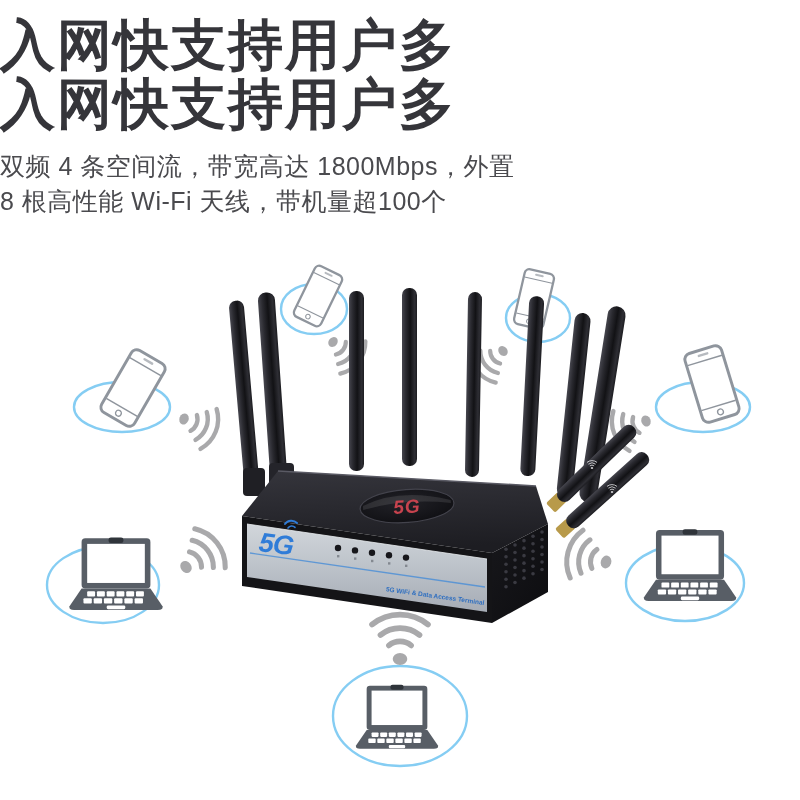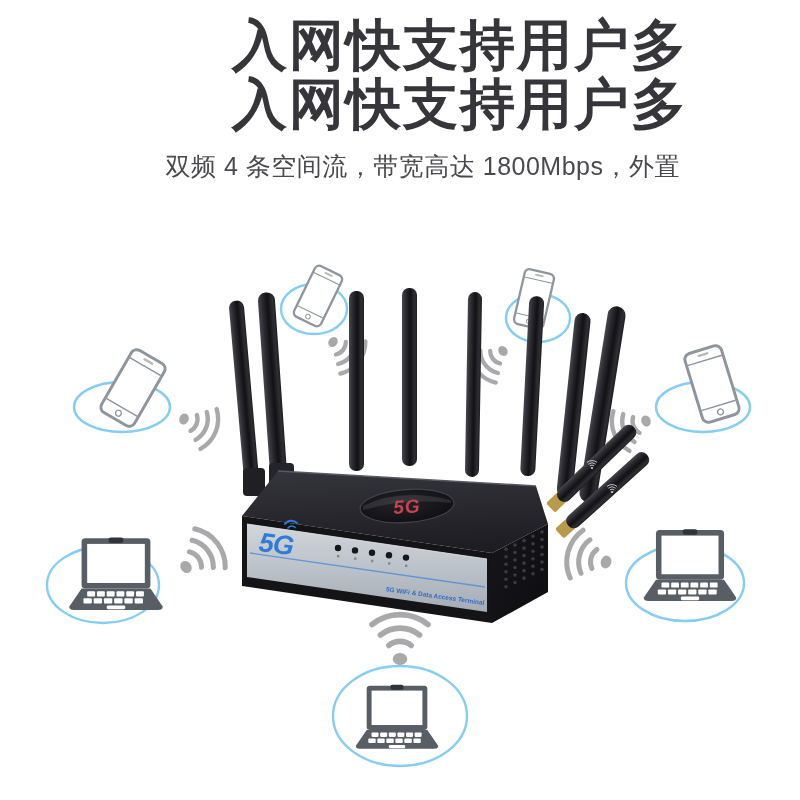--- a/index.html
+++ b/index.html
@@ -1,31 +1,31 @@
 <!DOCTYPE html>
 <html><head>
 <meta charset="utf-8">
 <style>
   html,body{margin:0;padding:0;}
   body{font-family:"Liberation Sans", sans-serif; background:#ffffff;}
   .stage{position:relative;width:800px;height:800px;background:#ffffff;overflow:hidden;margin:0 auto;}
-  .header{position:absolute;top:16px;left:0;width:688px;text-align:right;z-index:3;}
+  .header{position:absolute;top:16px;left:0;width:688px;text-align:left;z-index:3;}
   .title{font-size:55px;line-height:1.08;font-weight:800;color:#35353a;letter-spacing:2px;margin:0;}
   .subtitle{font-size:25px;line-height:1.42;font-weight:400;color:#4a4a4e;letter-spacing:0.5px;margin:14px 8px 0 0;}
   .scene{position:absolute;left:0;top:0;width:800px;height:800px;z-index:1;}
   text{user-select:none;}
 </style>
 </head>
 <body>
 
 <div class="stage">
 
   <div class="header">
     <h1 class="title"><span>入网快支持用户多</span><br><span>入网快支持用户多</span></h1>
-    <p class="subtitle"><span>双频 4 条空间流，带宽高达 1800Mbps，外置</span><br></p>
+    <p class="subtitle"><span>双频 4 条空间流，带宽高达 1800Mbps，外置</span><br><span>8 根高性能 Wi-Fi 天线，带机量超100个</span></p>
   </div>
 
   <svg class="scene" viewBox="0 0 800 800" xmlns="http://www.w3.org/2000/svg">
     <defs>
       <linearGradient id="rodGrad" x1="0" y1="0" x2="1" y2="0">
         <stop offset="0" stop-color="#46464e"></stop>
           <stop offset="0.25" stop-color="#2a2a30"></stop>
         <stop offset="0.55" stop-color="#121215"></stop>
           <stop offset="0.85" stop-color="#2e2e34"></stop>
         <stop offset="1" stop-color="#1c1c20"></stop>

